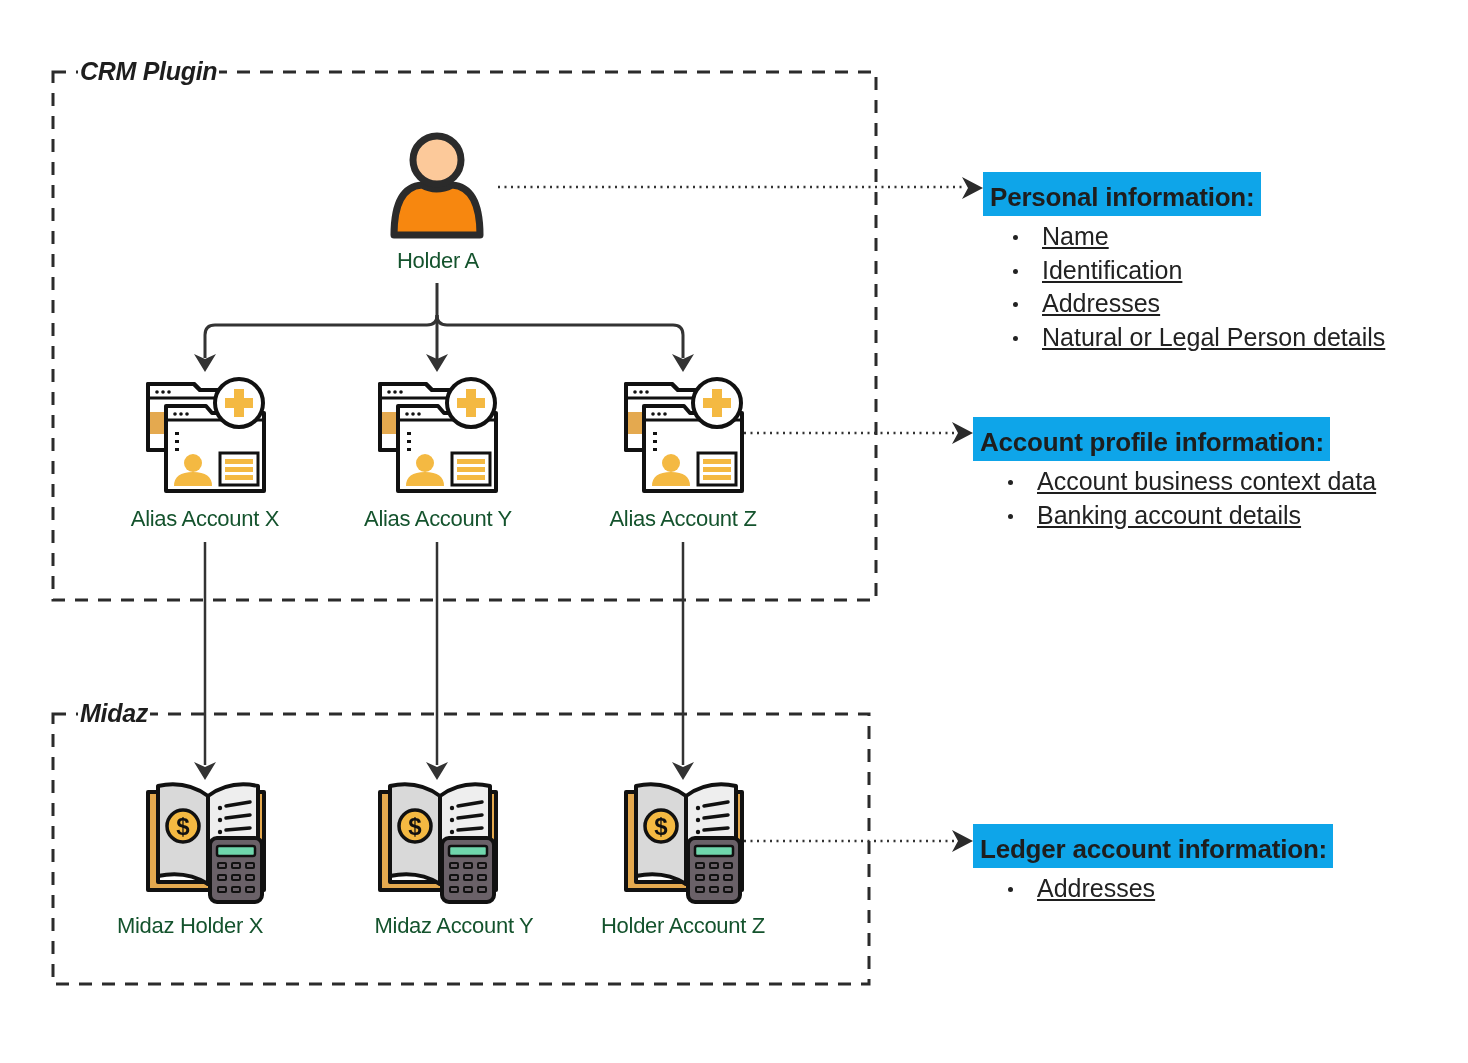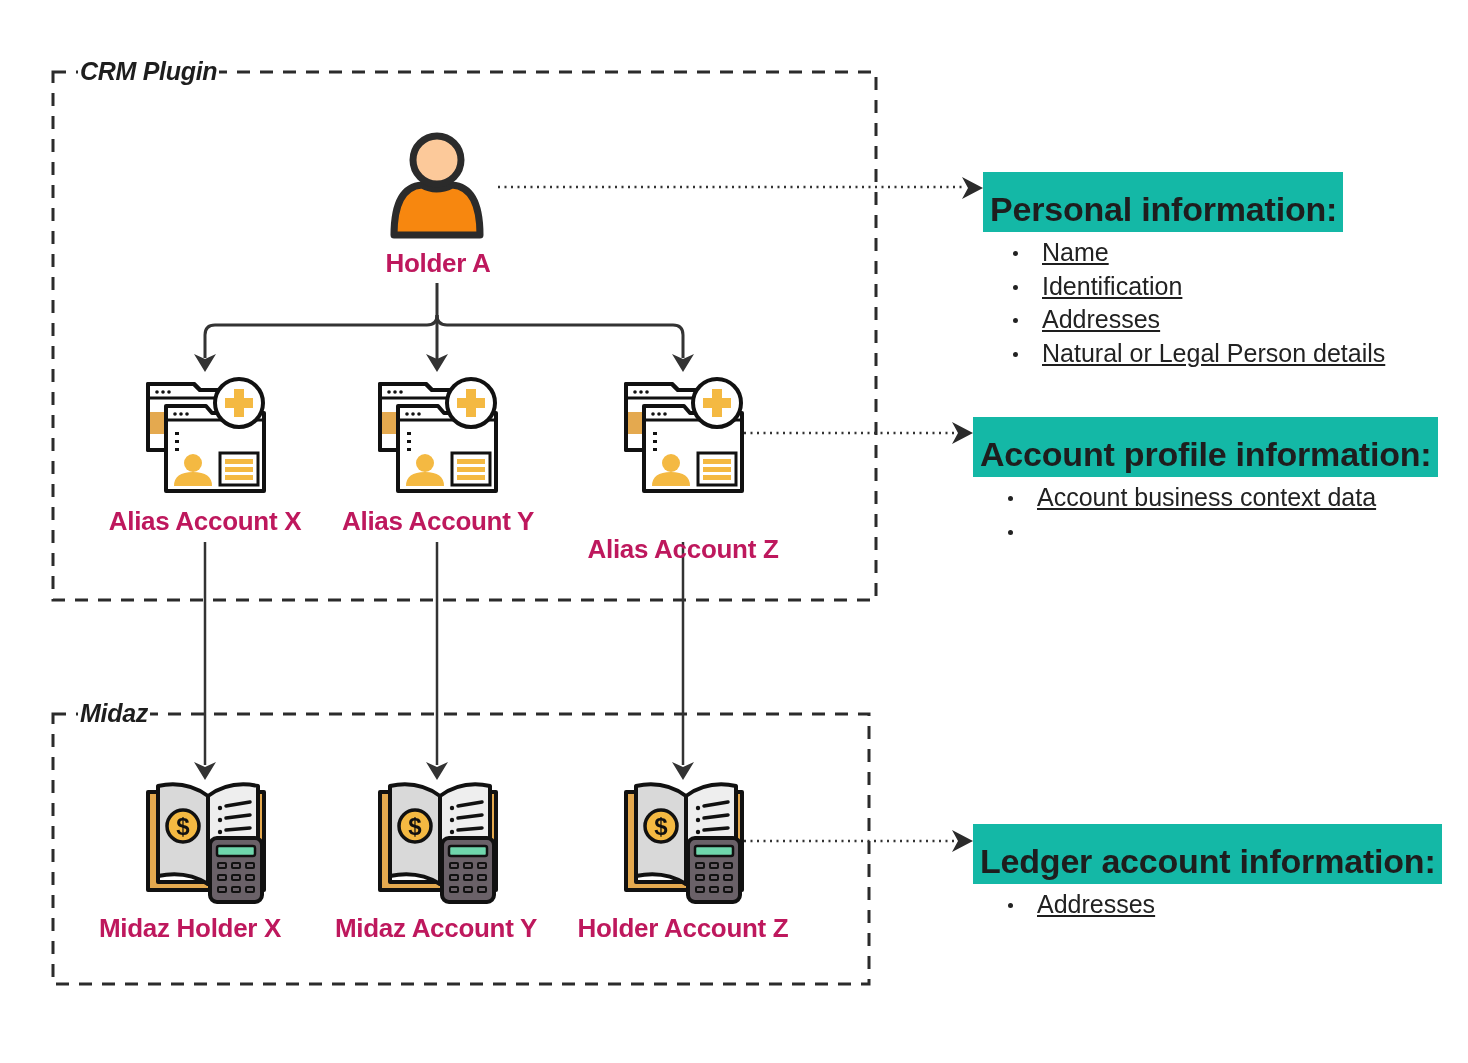--- a/index.html
+++ b/index.html
@@ -1,25 +1,25 @@
 <!DOCTYPE html>
 <html><head>
 <meta charset="utf-8">
 <style>
   html, body { margin: 0; padding: 0; background: #ffffff; }
   body { width: 1468px; height: 1063px; position: relative; overflow: hidden;
          font-family: "Liberation Sans", sans-serif; color: #1e1e1e; }
   svg.canvas { position: absolute; left: 0; top: 0; }
   .group-label { position: absolute; font-weight: bold; font-size: 25px; background: #fff;
                  padding: 0 2px; line-height: 28px; letter-spacing: -0.3px; font-style: italic; }
-  .node-label { position: absolute; font-weight: bold; font-size: 26px; text-align: center;
-                white-space: nowrap; transform: translateX(-50%); letter-spacing: -0.3px; color:#be185d; }
+  .node-label { position: absolute; font-weight: normal; font-size: 22px; text-align: center;
+                white-space: nowrap; transform: translateX(-50%); letter-spacing: -0.3px; color:#14532d; }
   .info { position: absolute; }
-  .info-title { display: inline-block; background: #14b8a6; font-weight: bold; font-size: 34px;
-                padding: 18px 6px 3px 7px; letter-spacing: -0.2px; color:#1e1e1e; }
+  .info-title { display: inline-block; background: #0ea5e9; font-weight: bold; font-size: 26px;
+                padding: 10px 6px 3px 7px; letter-spacing: -0.2px; color:#1e1e1e; }
   .info ul { list-style: none; margin: 4px; padding: 0; text-decoration: underline; }
   .info li { font-size: 25px; line-height: 33.7px; position: relative; padding-left: 60px; white-space: nowrap; color:#222; }
   .info li .bullet { position: absolute; left: 31px; top: 15px; width: 5px; height: 5px; background: #222; border-radius: 50%; }
 </style>
 </head>
 <body>
 
 <svg class="canvas" width="1468" height="1063" viewBox="0 0 1468 1063">
   <defs>
     <marker id="arrowSolid" markerWidth="10" markerHeight="10" refX="5" refY="5" orient="auto" markerUnits="userSpaceOnUse"></marker>
@@ -160,41 +160,41 @@
     </g>
 </svg>
 
 <div class="group-label" style="left:78px; top:57px;">CRM Plugin</div>
 <div class="group-label" style="left:78px; top:699px;">Midaz</div>
 
 <div class="node-label" style="left:438px; top:248px;">Holder A</div>
 
 <div class="node-label" style="left:205px; top:506px;">Alias Account X</div>
 <div class="node-label" style="left:438px; top:506px;">Alias Account Y</div>
-<div class="node-label" style="left:683px; top:506px;margin-top:28px;">Alias Account Z</div>
+<div class="node-label" style="left:683px; top:506px;">Alias Account Z</div>
 
 <div class="node-label" style="left:190px; top:913px;">Midaz Holder X</div>
-<div class="node-label" style="left:436px; top:913px;text-align:right;">Midaz Account Y</div>
+<div class="node-label" style="left:454px; top:913px;text-align:right;">Midaz Account Y</div>
 <div class="node-label" style="left:683px; top:913px;">Holder Account Z</div>
 
 <div class="info" style="left:983px; top:172px;">
   <div class="info-title">Personal information:</div>
   <ul style="margin-left:-1px;">
     <li><span class="bullet"></span><span>Name</span></li>
     <li><span class="bullet"></span><span>Identification</span></li>
     <li><span class="bullet"></span><span>Addresses</span></li>
     <li><span class="bullet"></span><span>Natural or Legal Person details</span></li>
   </ul>
 </div>
 
 <div class="info" style="left:973px; top:417px;">
   <div class="info-title">Account profile information:</div>
   <ul>
     <li><span class="bullet"></span><span>Account business context data</span></li>
-    <li><span class="bullet"></span></li>
+    <li><span class="bullet"></span><span>Banking account details</span></li>
   </ul>
 </div>
 
 <div class="info" style="left:973px; top:824px;">
   <div class="info-title">Ledger account information:</div>
   <ul>
     <li><span class="bullet"></span><span>Addresses</span></li>
   </ul>
 </div>
 

